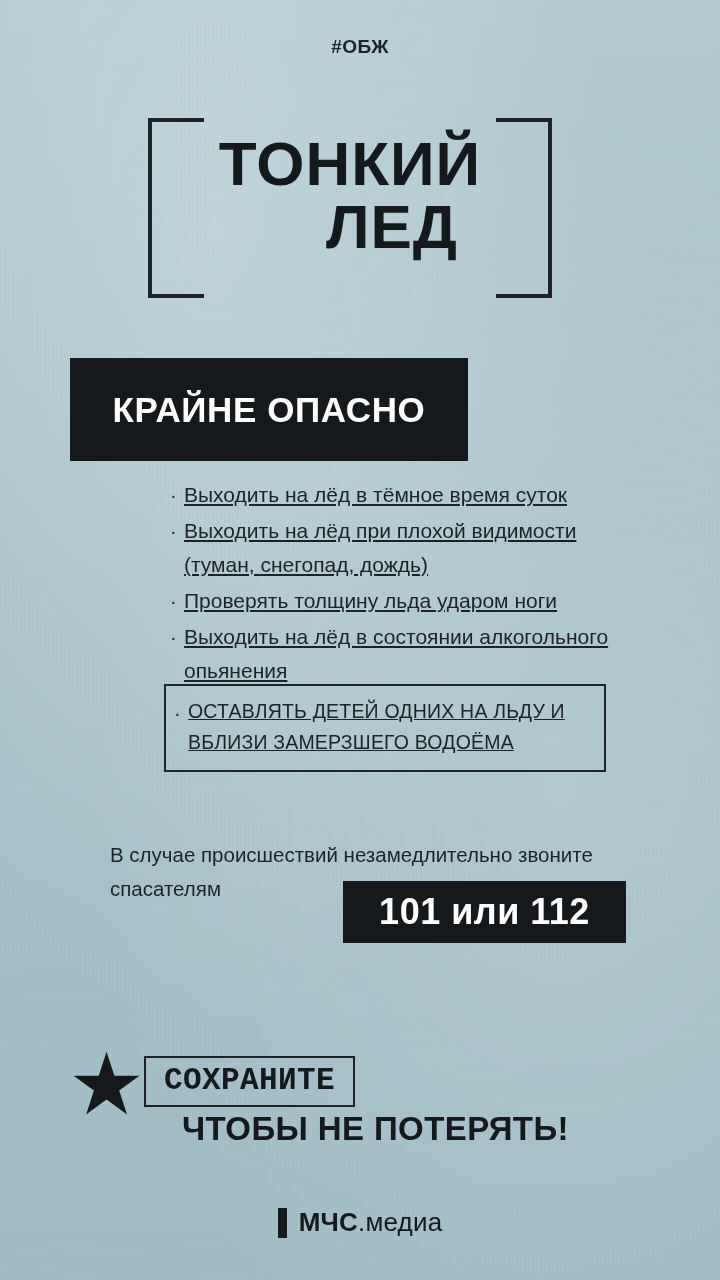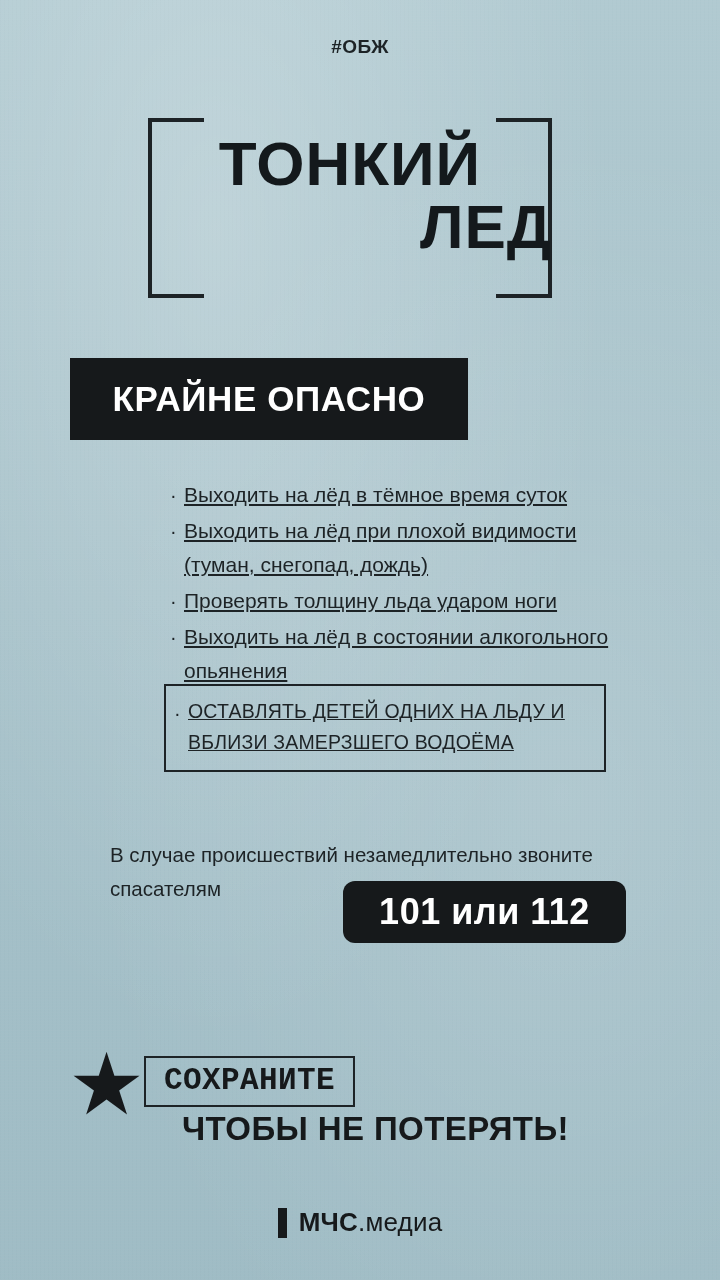--- a/index.html
+++ b/index.html
@@ -78,31 +78,31 @@
     width: 100%;
     text-align: center;
     font-size: 62px;
     line-height: 1.02;
     font-weight: 800;
     letter-spacing: 1px;
     color: #14191c;
   }
   .title-text .line2 {
     display: block;
-    text-align: right;
+    text-align: center;
     padding-left: 84px;
   }
 
   
   .banner {
     position: absolute;
     top: 358px;
     left: 70px;
     width: 398px;
-    height: 82px;
+    height: 103px;
     background: #16191b;
     color: #ffffff;
     display: flex;
     align-items: center;
     justify-content: center;
     font-size: 35px;
     font-weight: 800;
     letter-spacing: 0.6px;
   }
 
@@ -167,21 +167,20 @@
     width: 283px;
     height: 62px;
     background: #16191b;
     color: #ffffff;
     display: flex;
     align-items: center;
     justify-content: center;
     font-size: 36px;
     font-weight: 800;
     letter-spacing: 0.5px;
-    border-radius: 12px;
   }
 
   
   .save-block {
     position: absolute;
     top: 1040px;
     left: 68px;
     width: 580px;
     height: 110px;
   }

